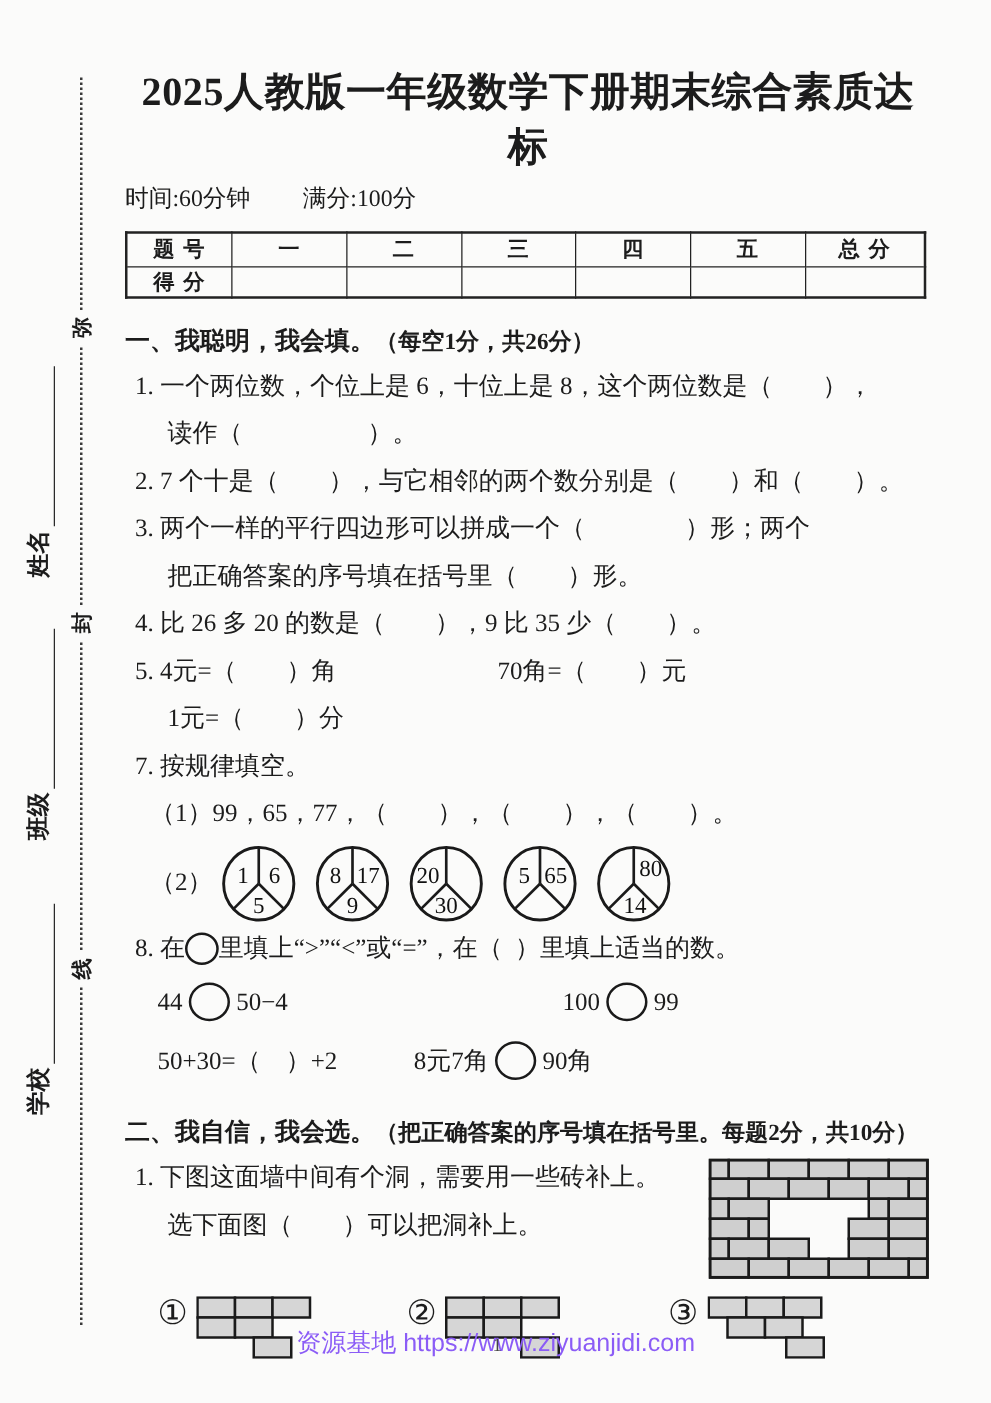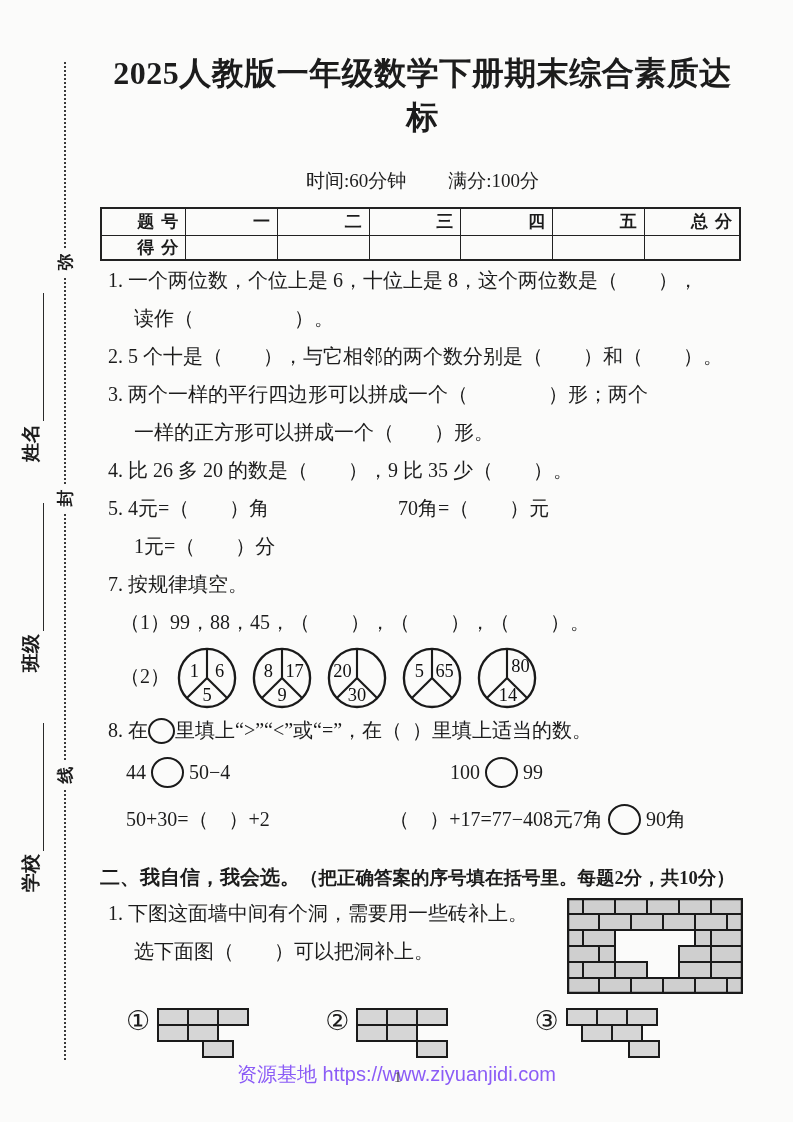--- a/index.html
+++ b/index.html
@@ -24,25 +24,25 @@
     position:absolute; left:-60px; width:184px; height:24px;
     transform:rotate(-90deg);
     display:flex; align-items:flex-end; white-space:nowrap;
     font-size:19px; font-weight:bold;
   }
   .side-field .fline { display:inline-block; width:128px; border-bottom:1.6px solid #2a2a2a; height:4px; margin-left:3px; }
 
   
   .main { position:absolute; left:100px; top:0; width:645px; }
   .title { margin-top:52px; text-align:center; font-size:32px; font-weight:bold; letter-spacing:.5px; }
-  .subtitle { margin-top:28px; text-align:center; font-size:19px; }
+  .subtitle { margin-top:6px; font-size:19px; }
   .subtitle .gap { display:inline-block; width:42px; }
 
   table.score { margin-top:13px; width:641px; border-collapse:collapse; }
-  table.score td { border:1.6px solid #222; text-align:right; font-size:17px; font-weight:bold; letter-spacing:7px; padding-left:6px; }
+  table.score td { border:1.6px solid #222; text-align:center; font-size:17px; font-weight:bold; letter-spacing:7px; padding-left:6px; }
   table.score { border:2.5px solid #222; }
   table.score tr:first-child td { height:27px; }
   table.score tr:last-child  td { height:23px; }
   td.c-corner { width:85px; }
   td.c-num { width:92px; }
   td.c-total { width:96px; }
 
   .sec-head { margin-top:18px; font-size:20px; font-weight:bold; line-height:32px; white-space:pre-wrap; }
   .sec-head .note { font-size:18.5px; font-weight:bold; }
 
@@ -126,36 +126,37 @@
         <td></td>
         <td></td>
         <td></td>
         <td></td>
         <td></td>
         <td></td>
       </tr>
     </tbody>
       </table>
 
+    <div class="sec-head"><span>一、我聪明，我会填。</span><span class="note">（每空1分，共26分）</span></div>
 
     <div class="q">1. 一个两位数，个位上是 6，十位上是 8，这个两位数是（　　），</div>
     <div class="q qc">读作（　　　　　）。</div>
-    <div class="q">2. 5 个十是（　　），与它相邻的两个数分别是（　　）和（　　）。</div>
+    <div class="q">2. 7 个十是（　　），与它相邻的两个数分别是（　　）和（　　）。</div>
     <div class="q">3. 两个一样的平行四边形可以拼成一个（　　　　）形；两个</div>
-    <div class="q qc">一样的正方形可以拼成一个（　　）形。</div>
+    <div class="q qc">把正确答案的序号填在括号里（　　）形。</div>
     <div class="q">4. 比 26 多 20 的数是（　　），9 比 35 少（　　）。</div>
     <div class="q q5row">
       <span class="lft">5. 4元=（　　）角</span>
       <span>70角=（　　）元</span>
     </div>
     <div class="q q5row qc">
       <span>1元=（　　）分</span>
     </div>
     <div class="q">7. 按规律填空。</div>
-    <div class="q qs">（1）99，88，45，（　　），（　　），（　　）。</div>
+    <div class="q qs">（1）99，65，77，（　　），（　　），（　　）。</div>
 
     <div class="circles">
       <span class="lbl">（2）</span>
 
       <svg class="pie" viewBox="0 0 64 66">
         <ellipse cx="32" cy="34" rx="29" ry="30" fill="none" stroke="#1a1a1a" stroke-width="2.4"></ellipse>
         <line x1="32" y1="4" x2="32" y2="34" stroke="#1a1a1a" stroke-width="2.2"></line>
         <line x1="32" y1="34" x2="11" y2="55" stroke="#1a1a1a" stroke-width="2.2"></line>
         <line x1="32" y1="34" x2="53" y2="55" stroke="#1a1a1a" stroke-width="2.2"></line>
         <text x="19" y="33" text-anchor="middle">1</text>
@@ -206,21 +207,20 @@
 
     <div class="q"><span>8. 在</span><span class="cmp-inline"></span><span>里填上“&gt;”“&lt;”或“=”，在（  ）里填上适当的数。</span></div>
 
     <div class="cmp-row">
       <span class="cell1"><span>44</span><span class="cmp-big"></span><span>50−4</span></span>
       <span class="cell2"><span>100</span><span class="cmp-big"></span><span>99</span></span>
     </div>
 
     <div class="cmp-row">
       <span class="cell1">50+30=（　）+2</span>
-      <span class="cell2">（　）+17=77−40</span>
       <span><span>8元7角</span><span class="cmp-big"></span><span>90角</span></span>
     </div>
 
     <div class="sec-head"><span>二、我自信，我会选。</span><span class="note">（把正确答案的序号填在括号里。每题2分，共10分）</span></div>
 
     <div class="s2-q1">
       <div class="q">1. 下图这面墙中间有个洞，需要用一些砖补上。</div>
       <div class="q qc">选下面图（　　）可以把洞补上。</div>
 
       <svg class="wall" width="176" height="96" viewBox="0 0 176 96">

